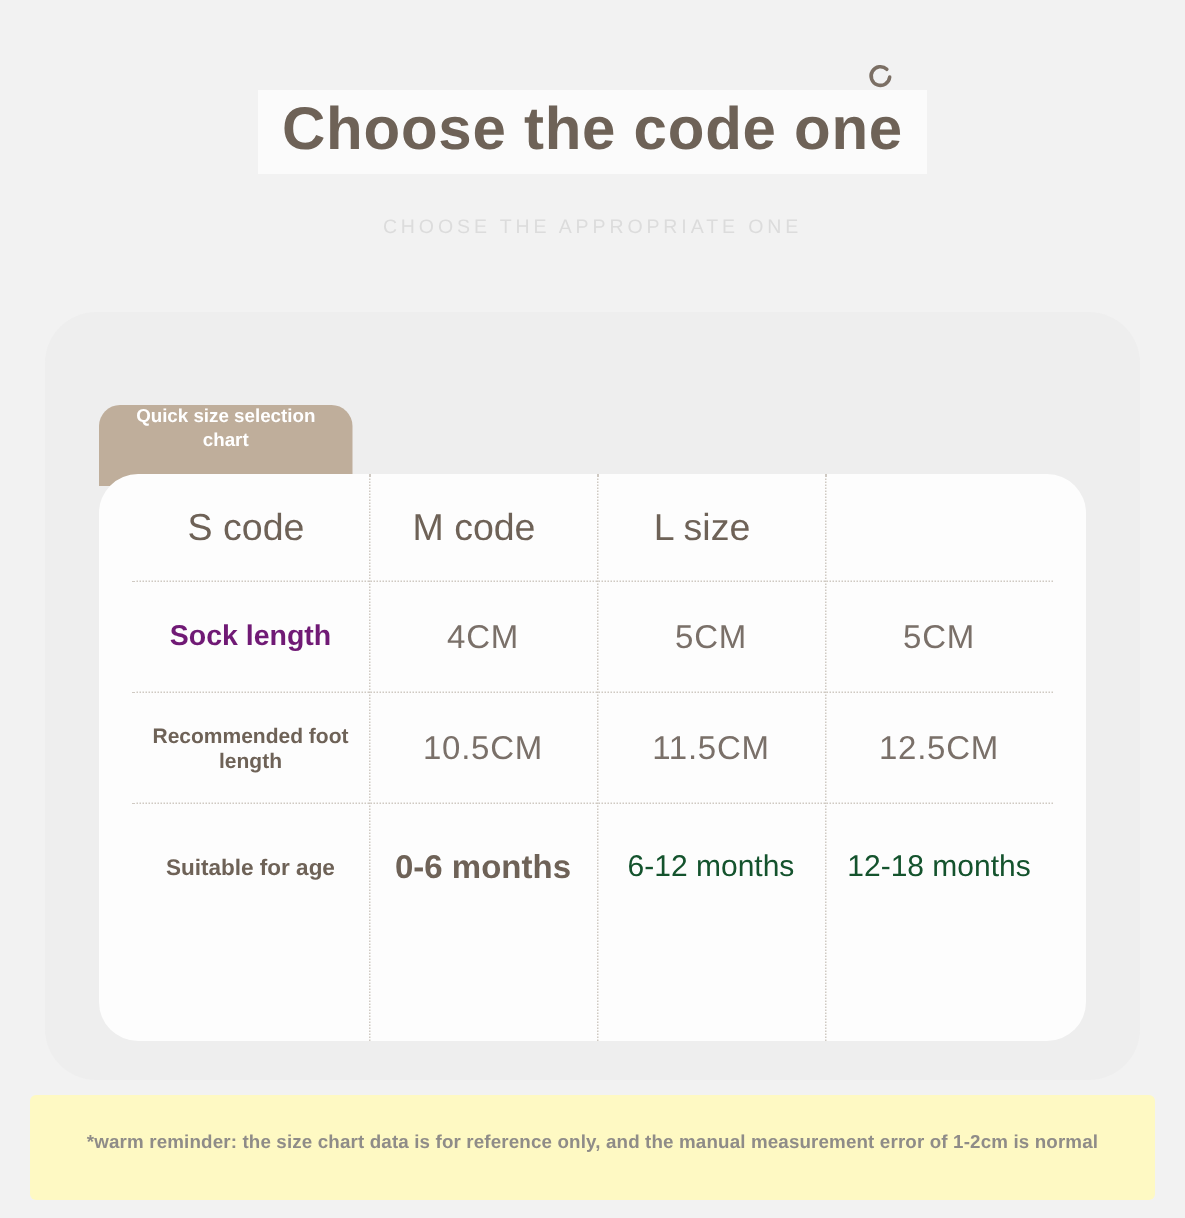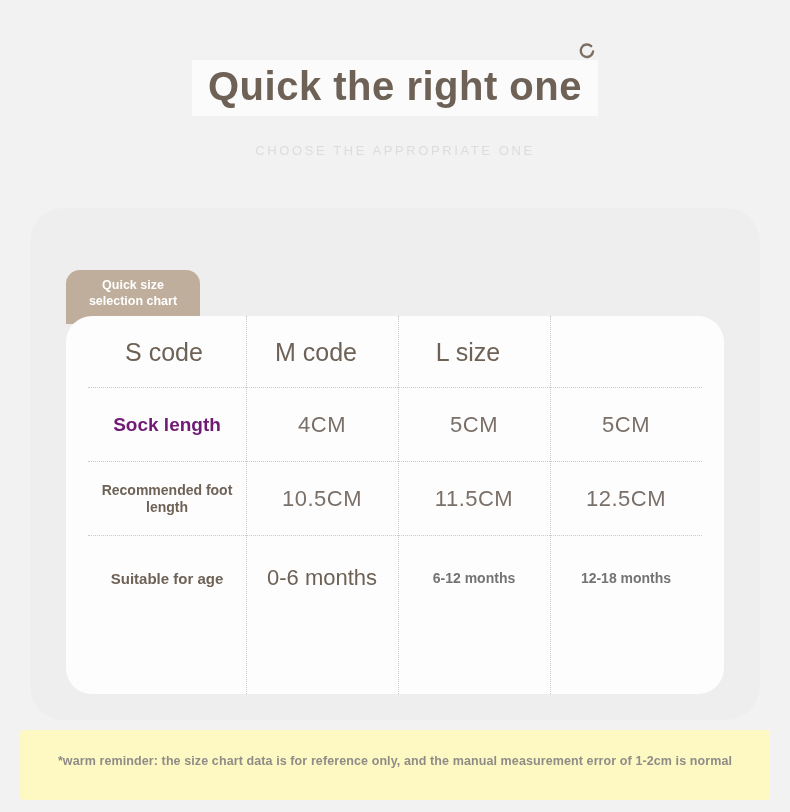--- a/index.html
+++ b/index.html
@@ -69,26 +69,26 @@
     height: 512px;
     background: #eeeeee;
     border-radius: 34px;
   }
 
   
   .tab {
     position: absolute;
     left: 66px;
     top: 270px;
-    width: 134px;
+    width: 169px;
     height: 54px;
     background: #bfae9b;
     border-radius: 14px 14px 0 0;
     display: flex;
-    align-items: center;
+    align-items: flex-start;
     justify-content: center;
     z-index: 3;
     box-sizing: border-box;
     padding: 0 10px 6px 10px;
   }
   .tab-label {
     color: #ffffff;
     font-size: 12.5px;
     font-weight: bold;
     text-align: center;
@@ -165,22 +165,22 @@
     pointer-events: none;
   }
 
   
   .h-size   { font-size: 28px; font-weight: bold; color: #6e6257; }
   .h-col    { font-size: 25px; font-weight: normal; color: #6e6257; }
   .lbl-sm   { font-size: 14px; font-weight: bold; color: #6e6257; line-height: 1.2; }
   .lbl-lg   { font-size: 19px; font-weight: bold; color: #701a75; }
   .lbl-md   { font-size: 15px; font-weight: bold; color: #6e6257; }
   .val      { font-size: 22px; font-weight: normal; color: #7a7069; letter-spacing: 0.5px; }
-  .val-big  { font-size: 22px; font-weight: normal; color: #6e6257; }
-  .val-sm   { font-size: 14px; font-weight: bold; color: #737373; }
+  .val-big  { font-size: 22px; font-weight: bold; color: #6e6257; }
+  .val-sm   { font-size: 20px; font-weight: normal; color: #14532d; }
 
   
   .footer {
     position: absolute;
     left: 20px;
     top: 730px;
     width: 750px;
     height: 70px;
     background: #fef9c3;
     border-radius: 4px;
@@ -196,21 +196,21 @@
     font-weight: bold;
     letter-spacing: 0.1px;
   }
 </style>
 </head>
 <body>
 
 <div class="header">
 
   <div class="title-wrap">
-    <span class="title">Quick the right one</span>
+    <span class="title">Choose the code one</span>
   </div>
 
   <span class="ring-icon">
     <svg width="19" height="19" viewBox="0 0 19 19" xmlns="http://www.w3.org/2000/svg">
       <path d="M13.2 4.2 A6.2 6.2 0 1 0 15.1 9.4" fill="none" stroke="#7b6f64" stroke-width="2.4" stroke-linecap="round"></path>
     </svg>
   </span>
 
   <div class="subtitle">CHOOSE THE APPROPRIATE ONE</div>
 </div>

